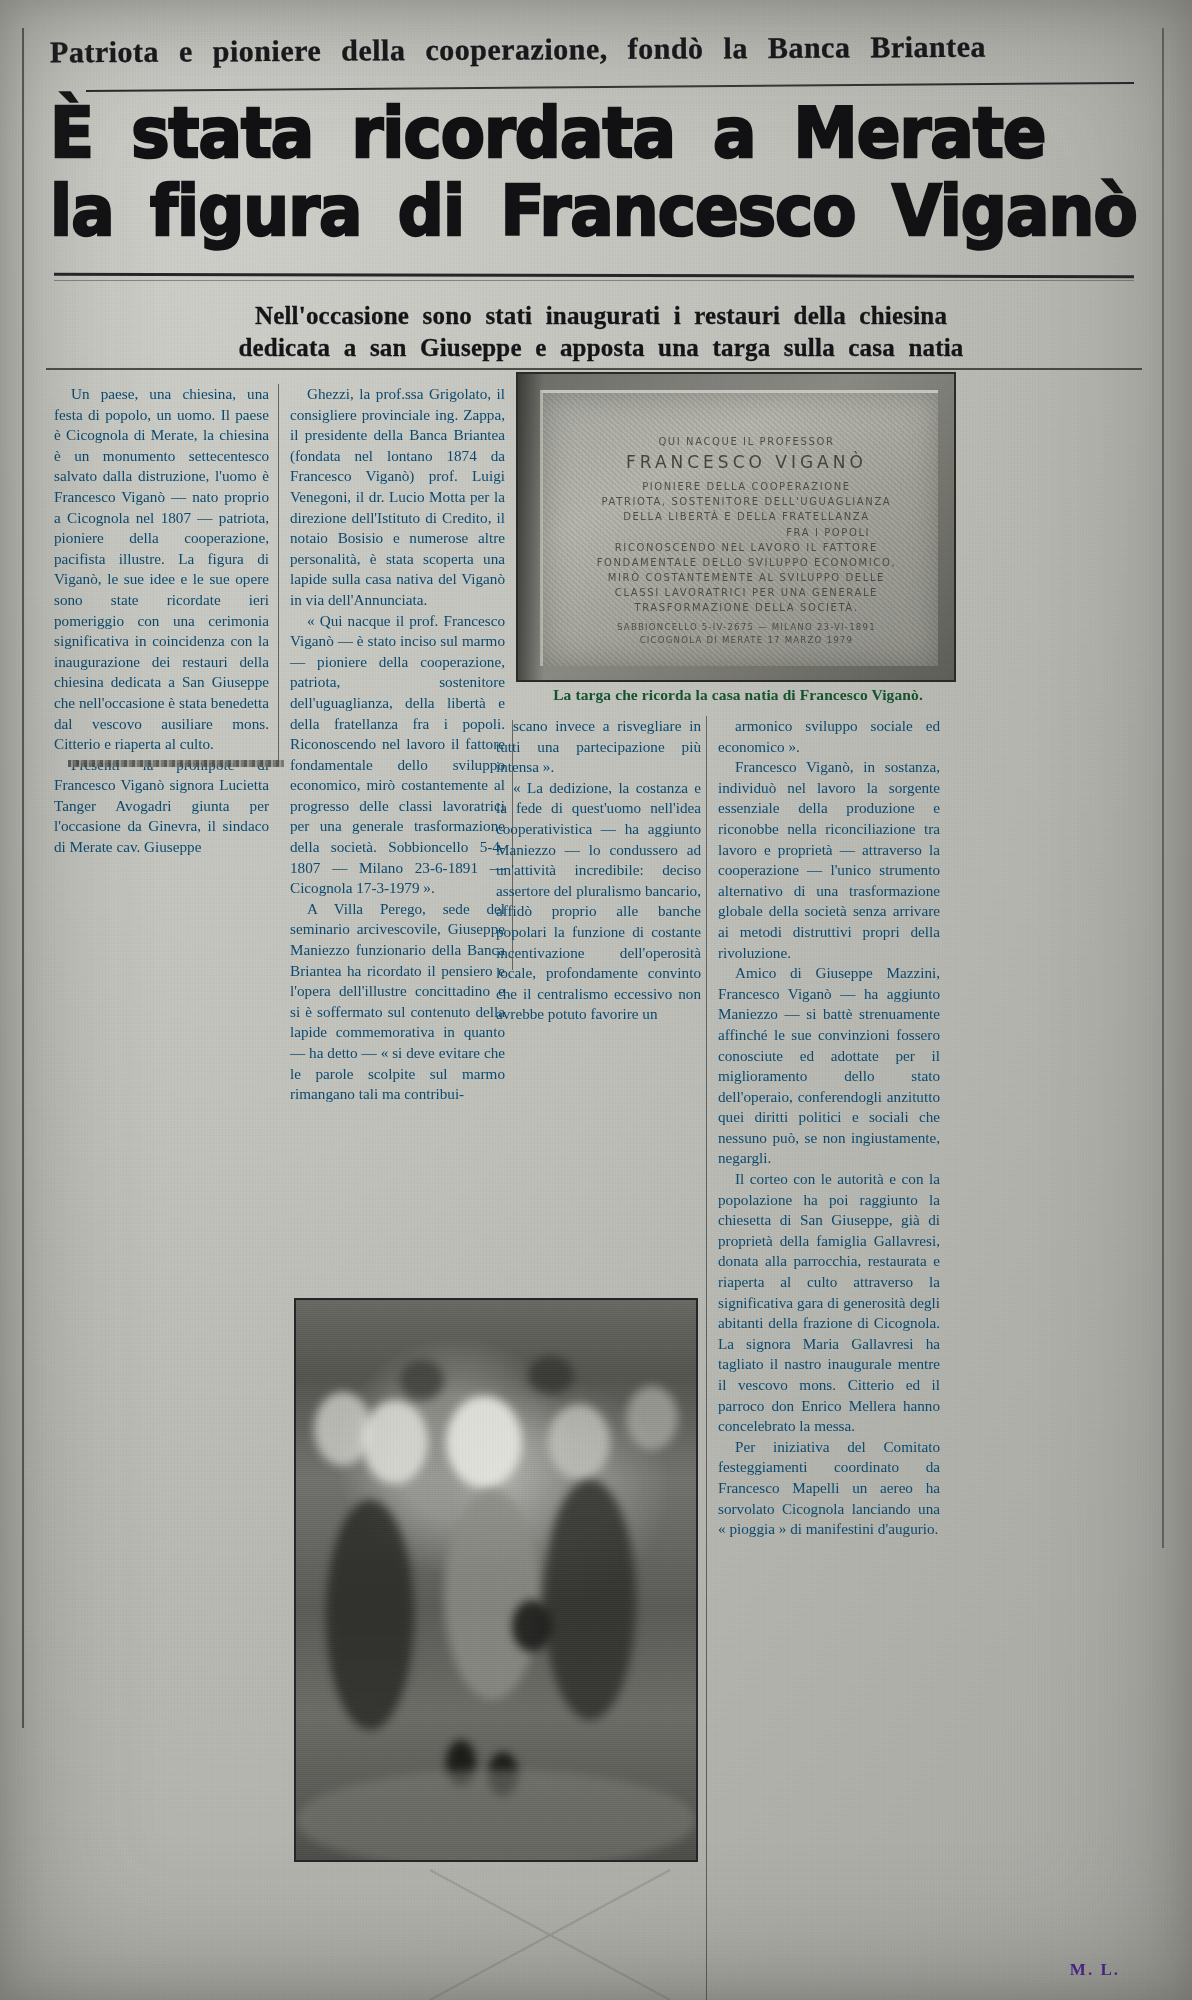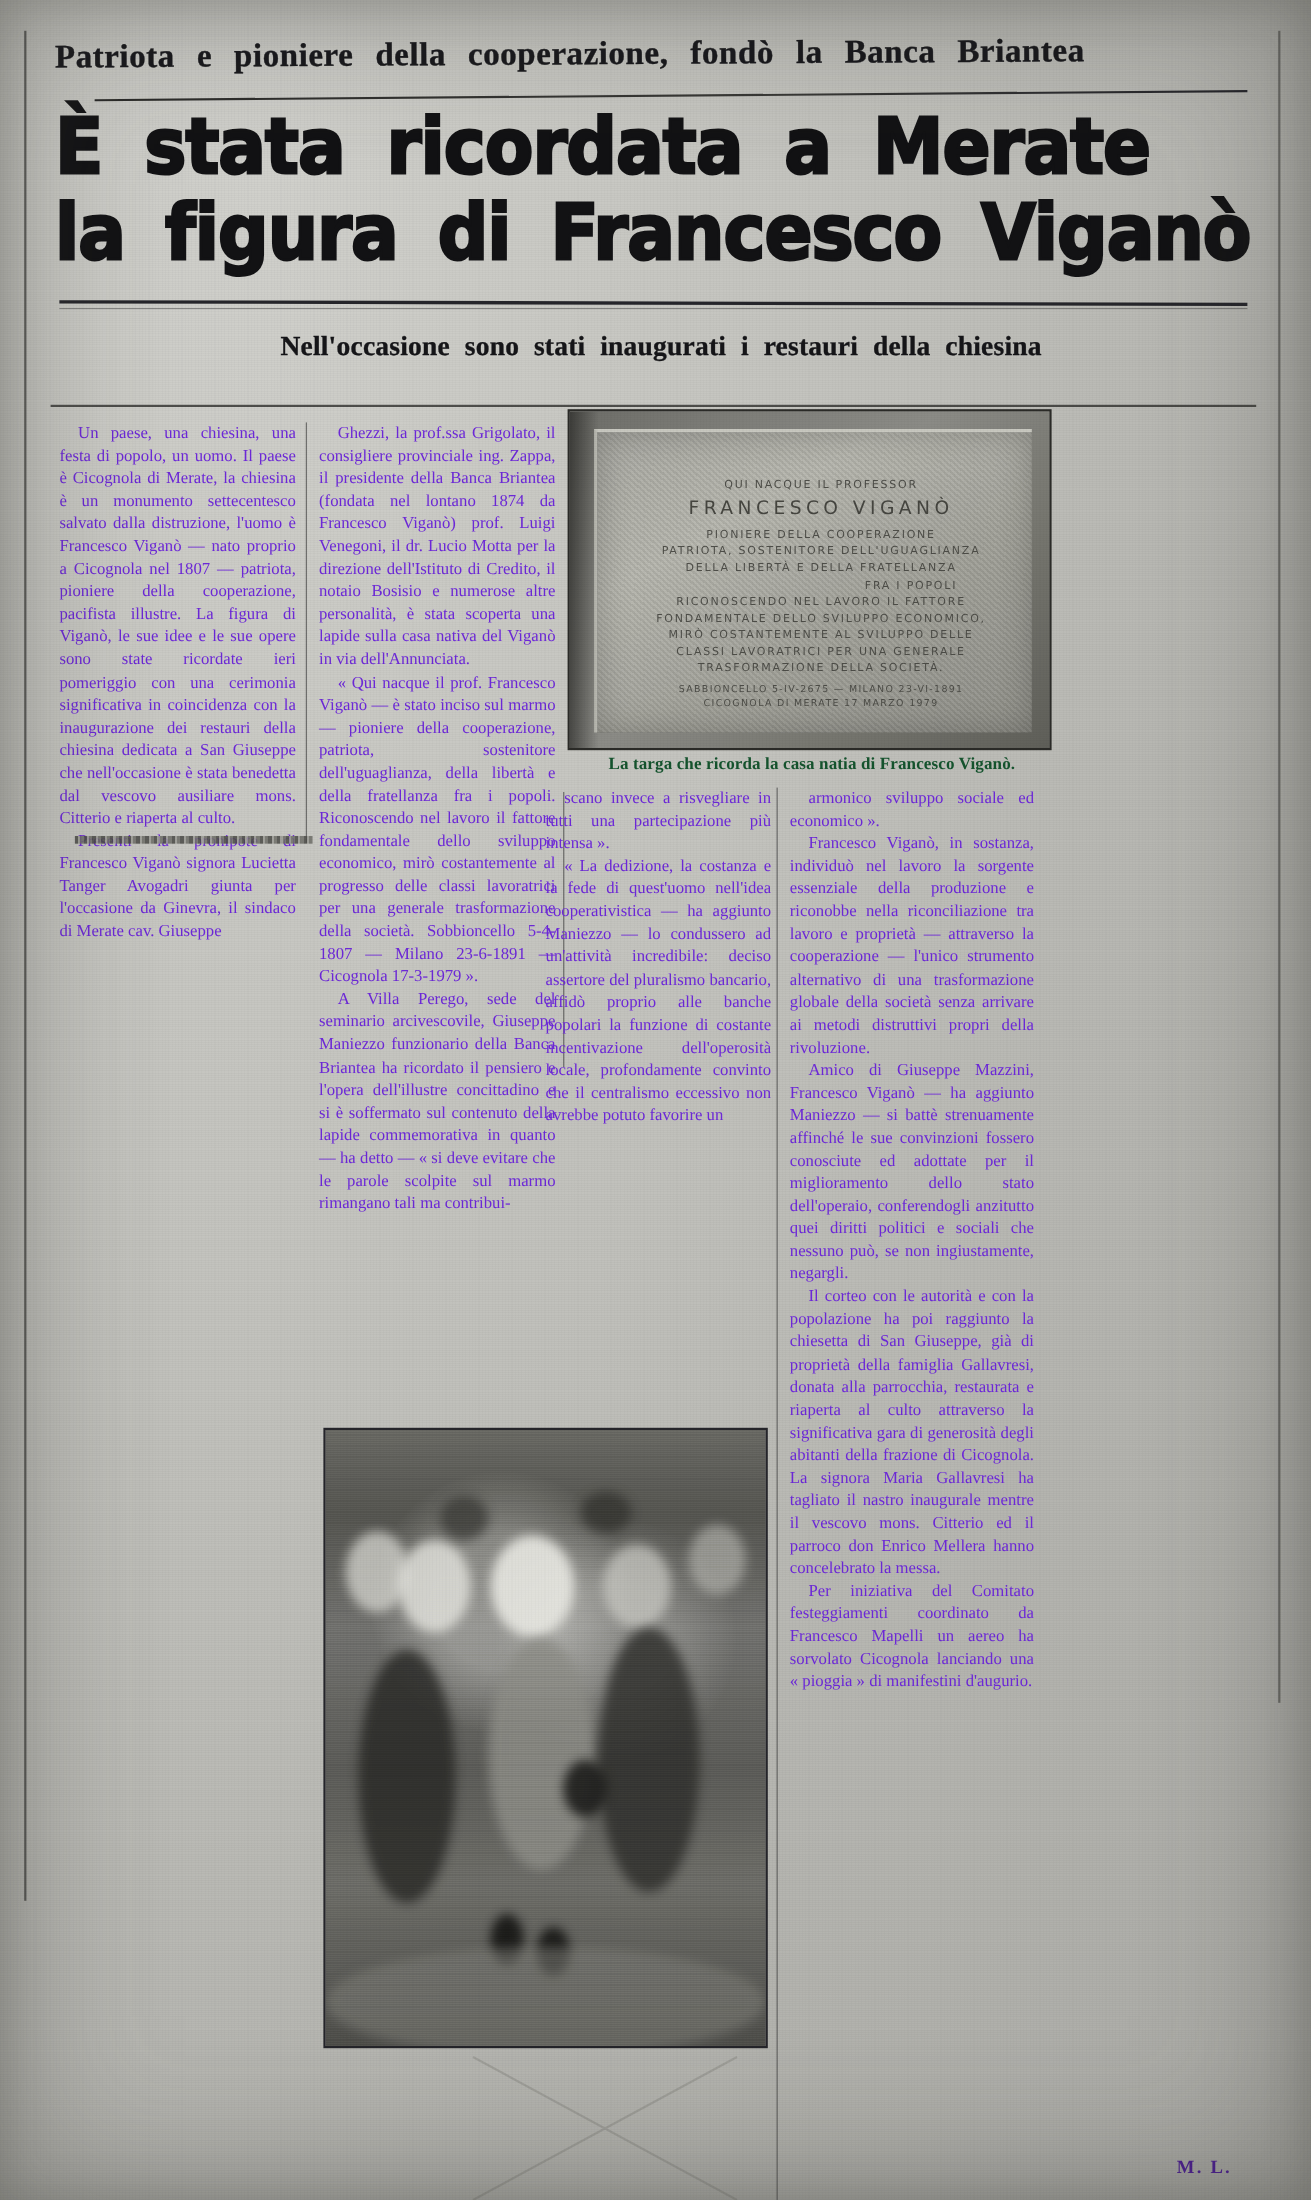--- a/index.html
+++ b/index.html
@@ -101,21 +101,21 @@
 
   
   #body{
     position:absolute;left:24px;top:352px;width:1104px;
   }
   .col{
     position:absolute;
     font-family:"Liberation Serif", serif;
     font-size:15.2px;
     line-height:1.355;
-    color:#6d28d9;
+    color:#0c4a6e;
     text-align:justify;
     text-justify:inter-word;
     hyphens:manual;
   }
   .col p{margin:0 0 0 0;text-indent:17px;}
   .sep{position:absolute;width:1px;background:#3b3b39;opacity:.7;}
 
   
   #c1{left:8px;  top:4px;  width:215px;}
   #c2{left:244px;top:4px;  width:215px;}
@@ -211,20 +211,21 @@
 
   <div id="headline">
     <div class="hl l1">È stata ricordata a Merate</div>
     <div class="hl l2">la figura di Francesco Viganò</div>
   </div>
   <div id="hl-rule"></div>
   <div id="hl-rule2"></div>
 
   <div id="deck">
     <div>Nell'occasione sono stati inaugurati i restauri della chiesina</div>
+    <div>dedicata a san Giuseppe e apposta una targa sulla casa natia</div>
   </div>
   <div id="deck-rule"></div>
 
   <div id="body">
 
     <div class="sep" id="sep1"></div>
     <div class="sep" id="sep2"></div>
     <div class="sep" id="sep3"></div>
 
     <div class="col" id="c1">

